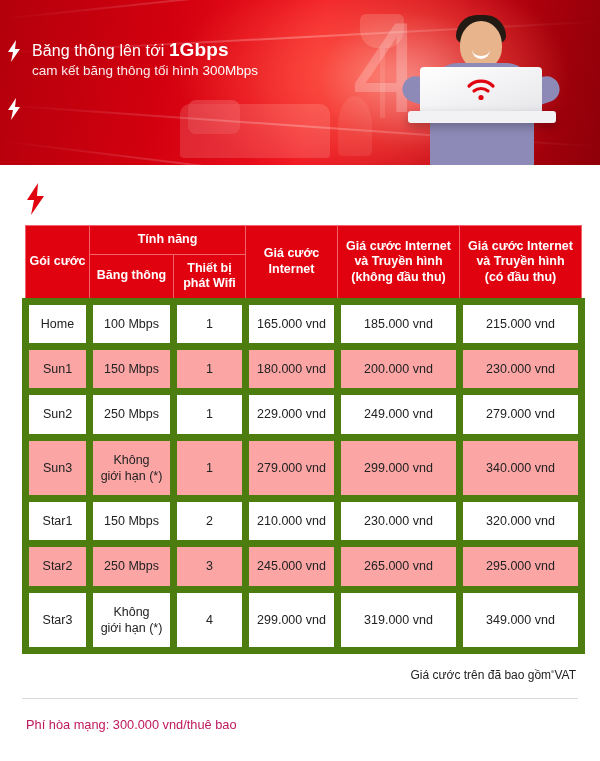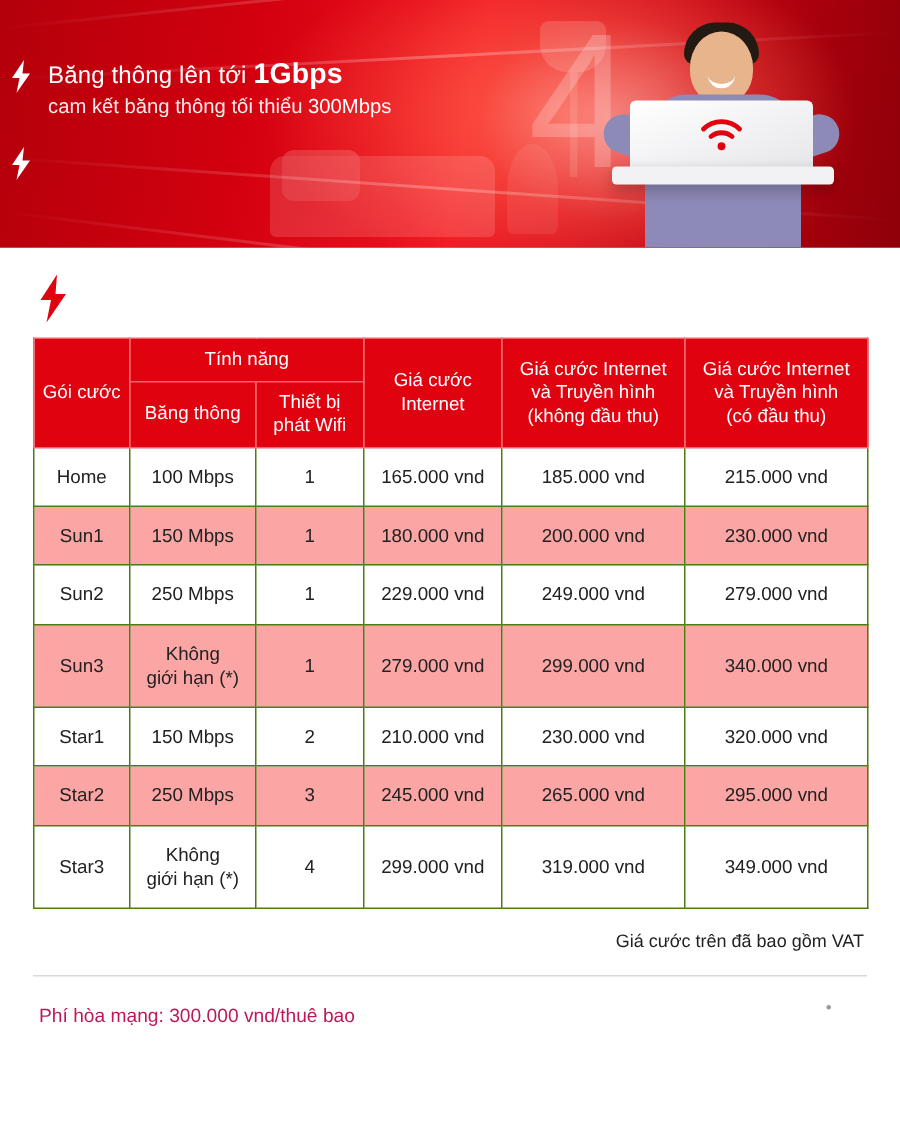--- a/index.html
+++ b/index.html
@@ -192,29 +192,29 @@
   .table-wrap {
     margin: 0 22px;
   }
   table.price {
     border-collapse: collapse;
     width: 556px;
     table-layout: fixed;
     font-size: 12.5px;
   }
   table.price th, table.price td {
-    border: 1px solid #4d7c0f;
+    border: 7px solid #4d7c0f;
     text-align: center;
     vertical-align: middle;
   }
   table.price thead th {
     background: #e1020f;
     color: #ffffff;
     border: 1px solid #f2646c;
-    font-weight: normal;
+    font-weight: bold;
     font-size: 12.5px;
     line-height: 1.25;
     padding: 6px 3px;
   }
   table.price tbody td {
     padding: 11px 3px;
     color: #222;
     line-height: 1.3;
     background: #ffffff;
   }
@@ -282,21 +282,21 @@
       <span class="bolt-icon">
         <svg viewBox="0 0 16 22" width="16" height="22" aria-hidden="true">
           <polygon points="10,0 2,12 7,12 5,22 14,9 9,9" fill="#ffffff"></polygon>
         </svg>
       </span>
       <span class="bullet-text">
         <div class="bullet-main">
           <span>Băng thông lên tới </span><b>1Gbps</b>
         </div>
         <div class="bullet-sub">
-          <span class="muted">cam kết băng thông tối thiểu </span><span>300Mbps</span>
+          <span class="muted">cam kết băng thông tối hình </span><span>300Mbps</span>
         </div>
       </span>
     </div>
 
     <div class="bullet-row">
       <span class="bolt-icon">
         <svg viewBox="0 0 16 22" width="16" height="22" aria-hidden="true">
           <polygon points="10,0 2,12 7,12 5,22 14,9 9,9" fill="#ffffff"></polygon>
         </svg>
       </span>

